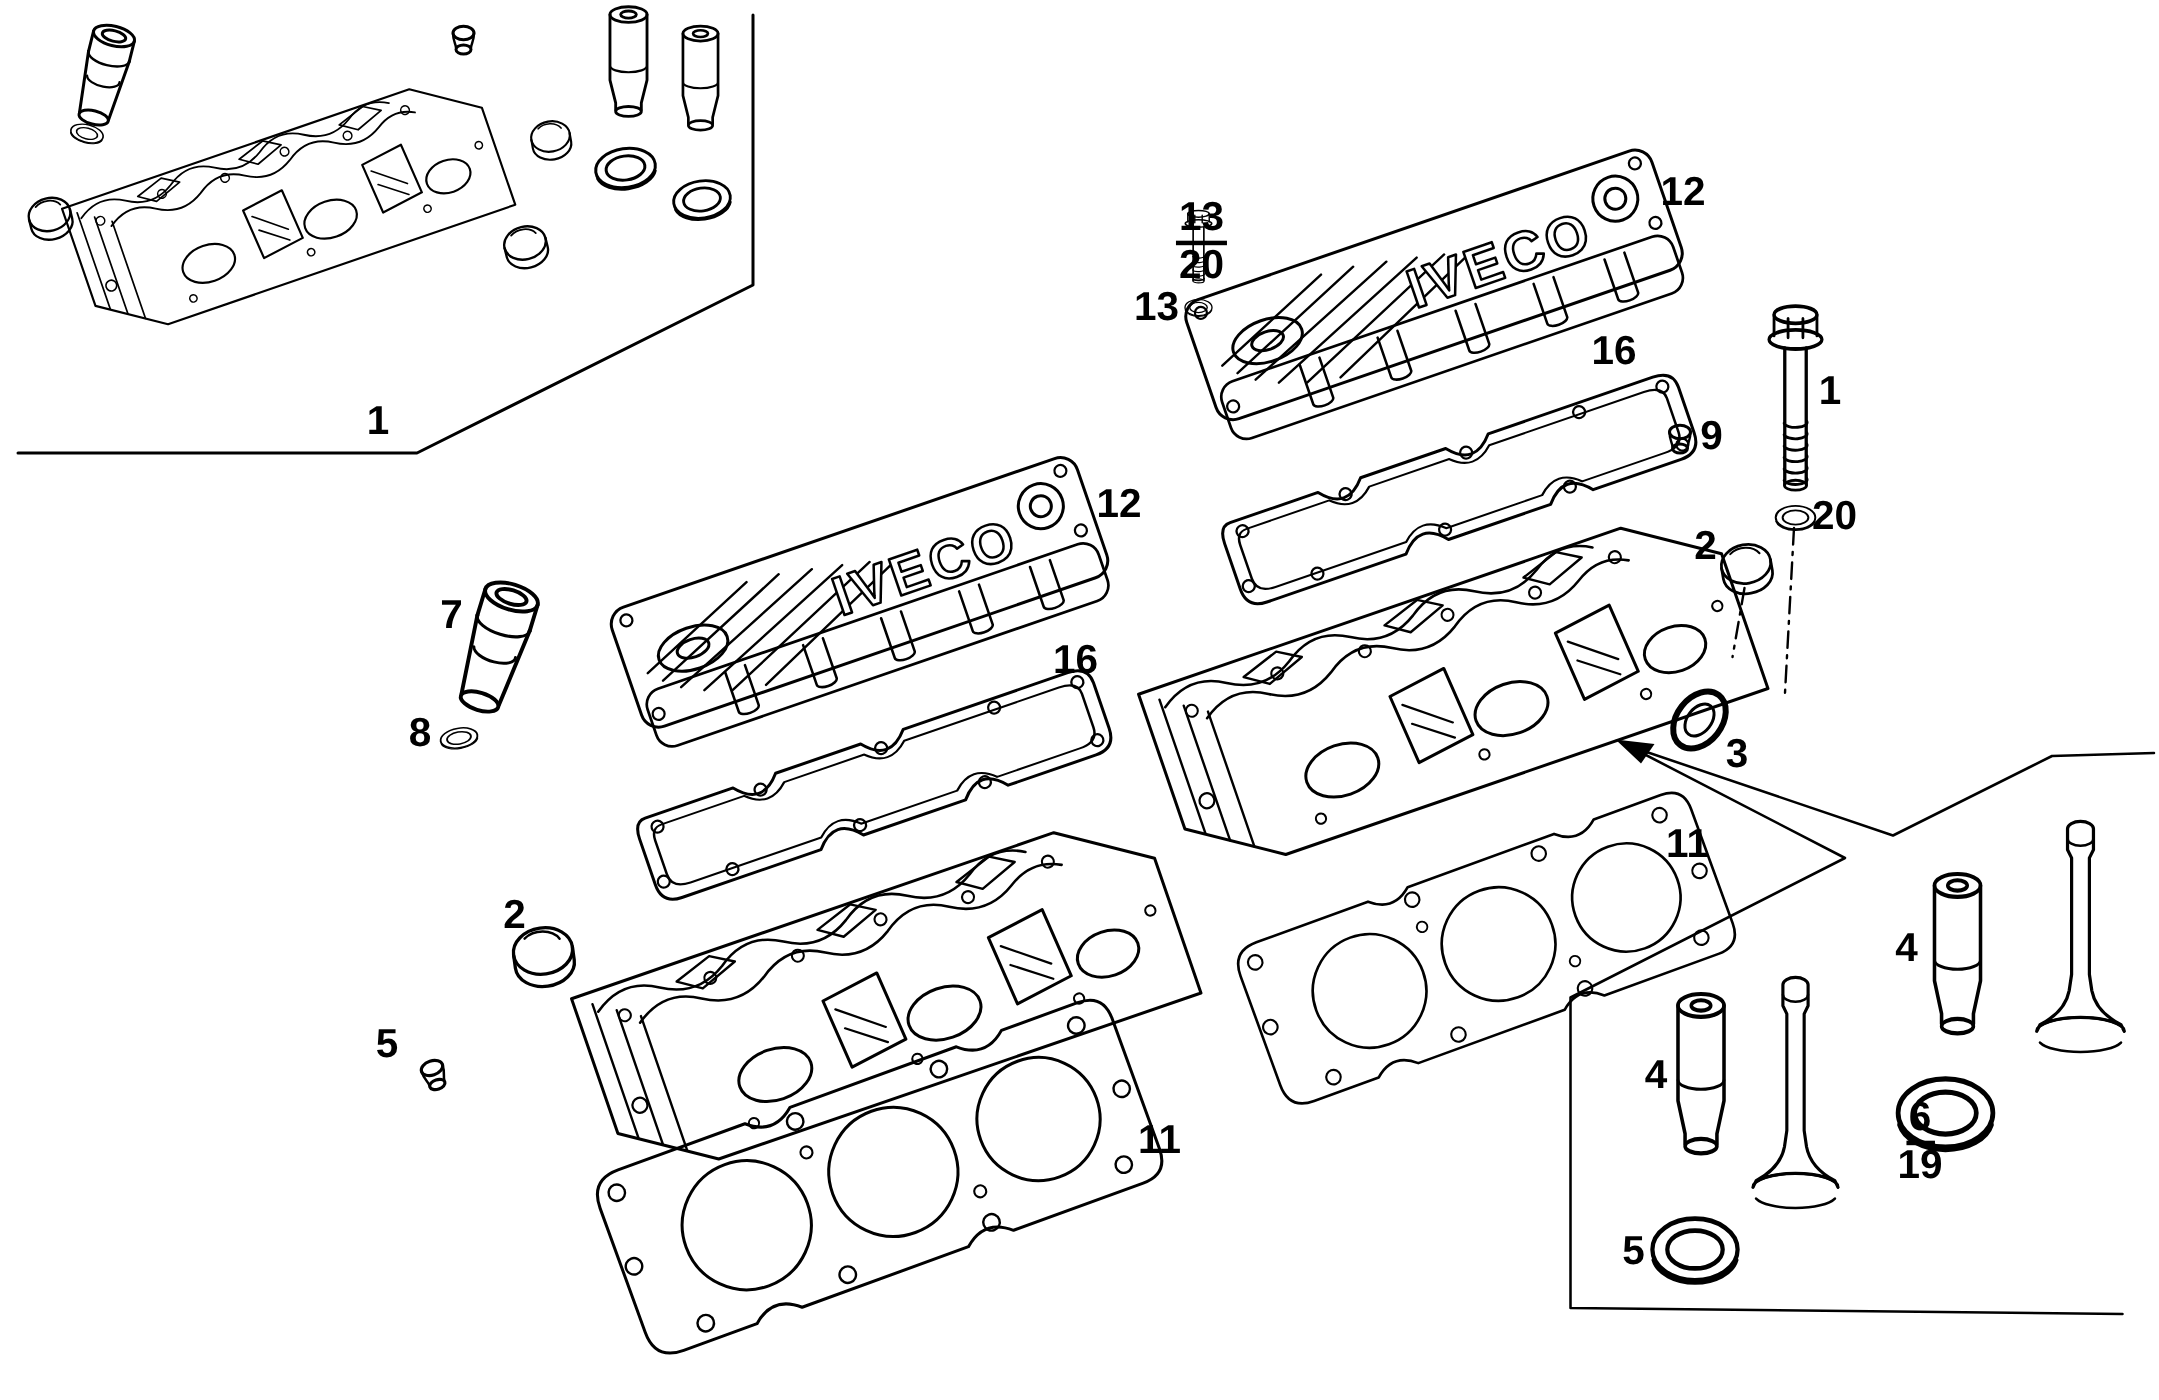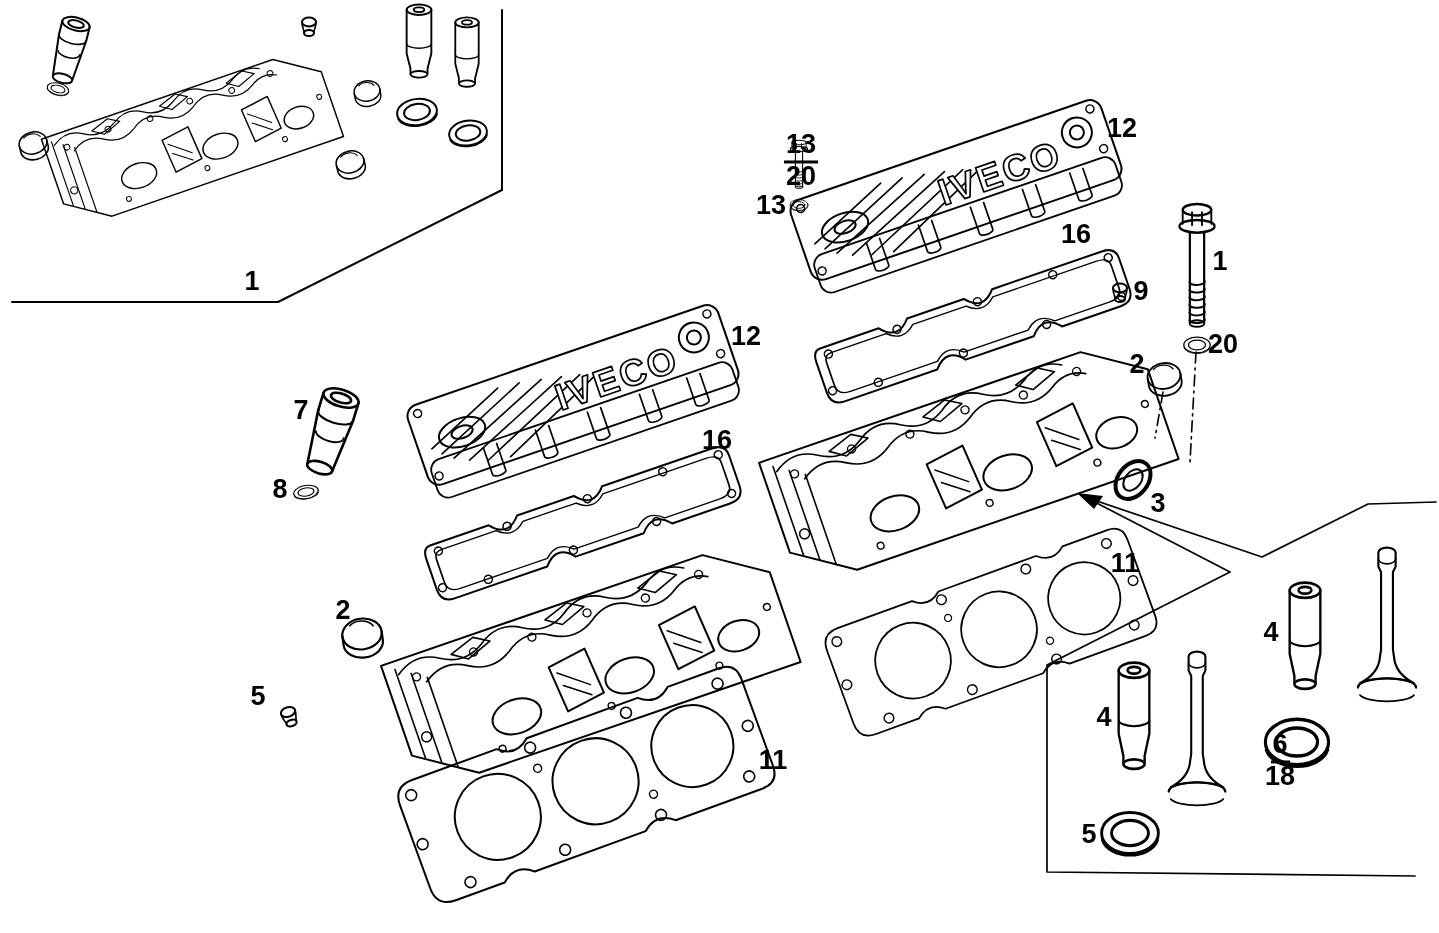--- a/index.html
+++ b/index.html
@@ -232,17 +232,17 @@
 <div class="co" style="left:1141px;top:291px">9</div>
 <div class="co" style="left:1220px;top:261px">1</div>
 <div class="co" style="left:1223px;top:344px">20</div>
 <div class="co" style="left:1137px;top:364px">2</div>
 <div class="co" style="left:1158px;top:503px">3</div>
 <div class="co" style="left:1125px;top:563px">11</div>
 <div class="co" style="left:1271px;top:632px">4</div>
 <div class="co" style="left:1104px;top:717px">4</div>
 <div class="co frac" style="left:1252px;top:761px">
   <span class="top">6</span>
-  <span>18</span>
+  <span>19</span>
 </div>
 <div class="co" style="left:1089px;top:834px">5</div>
 
 </div>
 
 </body></html>

